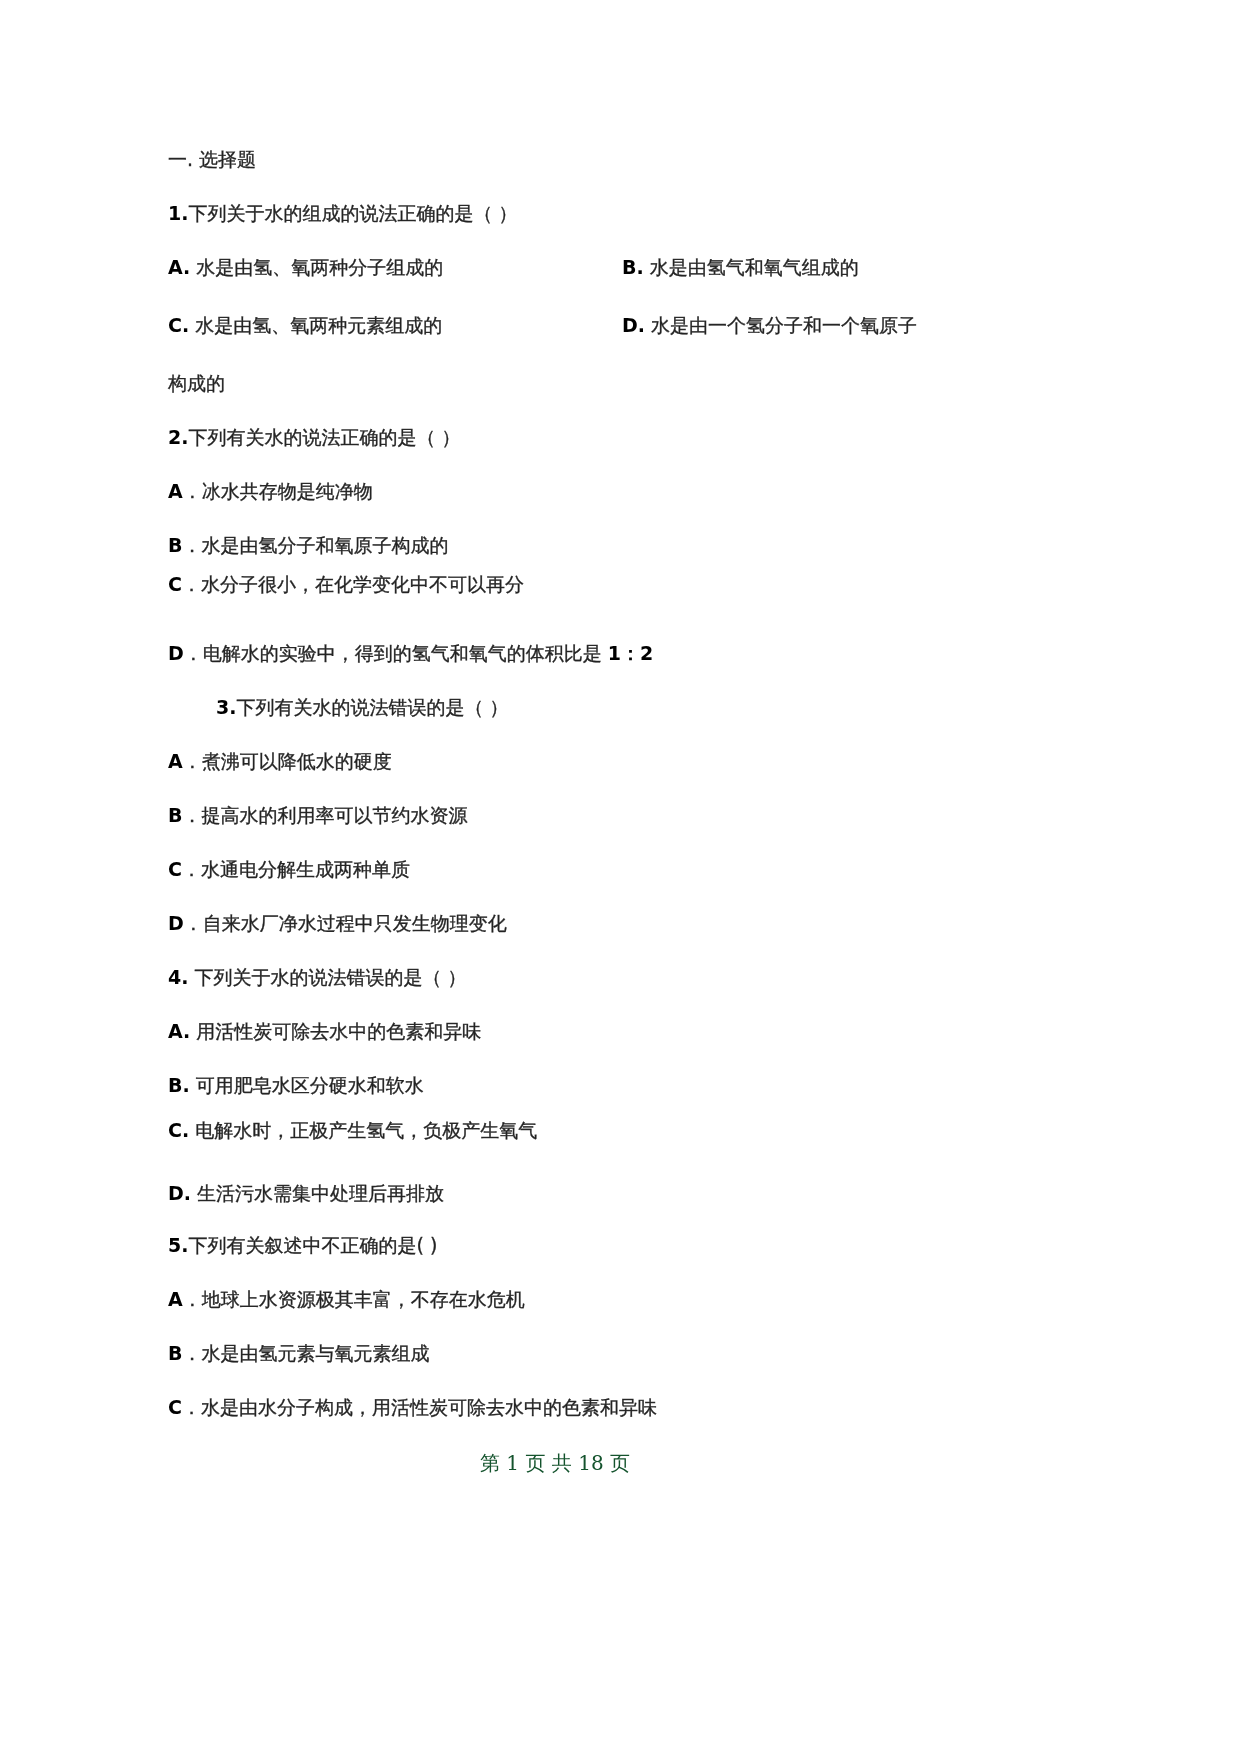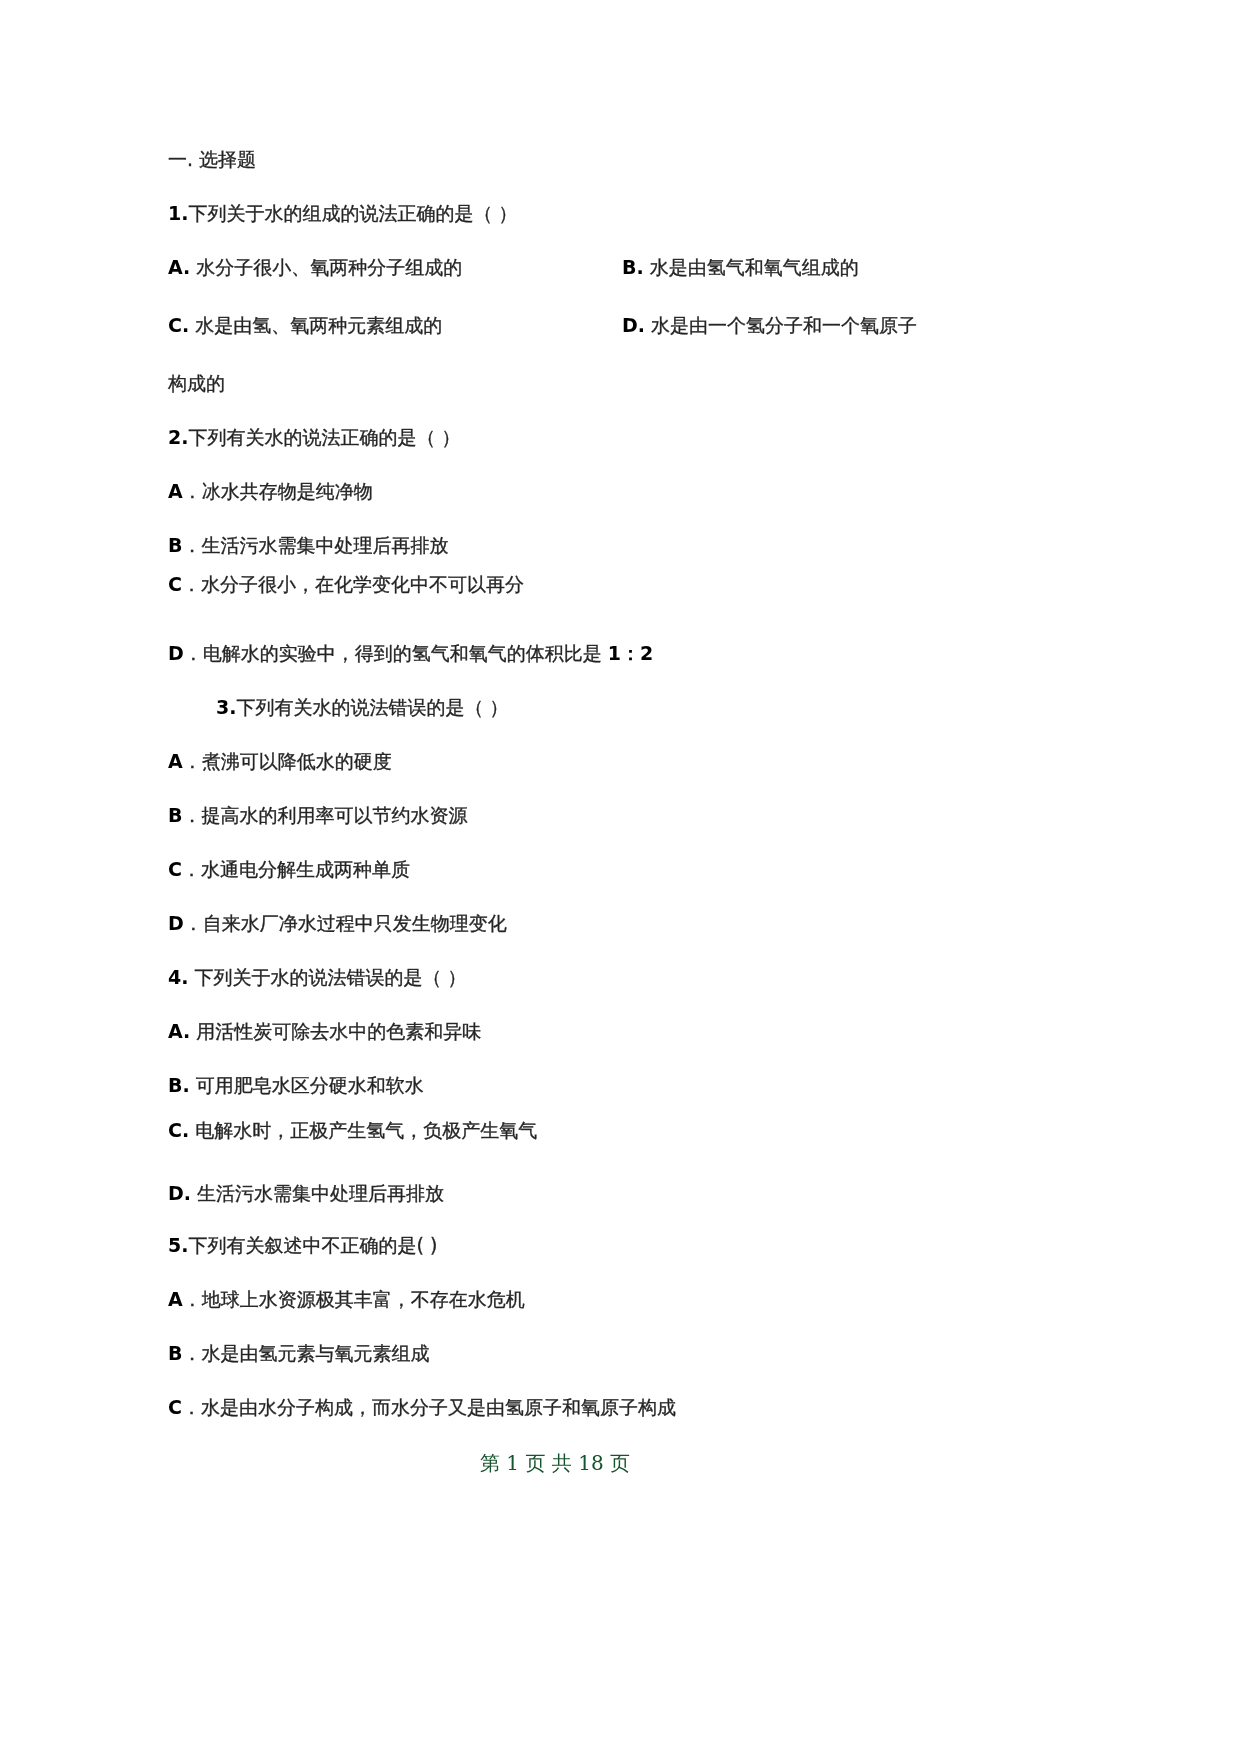--- a/index.html
+++ b/index.html
@@ -16,21 +16,21 @@
 <body>
 
 <div class="line" style="top:147px;">
   <span class="txt">一. 选择题</span>
 </div>
 
 <div class="line" style="top:201px;">
   <span class="lab">1.</span><span class="txt">下列关于水的组成的说法正确的是（    ）</span>
 </div>
 <div class="line" style="top:255px;">
-  <span class="lab">A.</span> <span class="txt">水分子很小、氧两种分子组成的</span>
+  <span class="lab">A.</span> <span class="txt">水是由氢、氧两种分子组成的</span>
 </div>
 <div class="line colB" style="top:255px;">
   <span class="lab">B.</span> <span class="txt">水是由氢气和氧气组成的</span>
 </div>
 <div class="line" style="top:313px;">
   <span class="lab">C.</span> <span class="txt">水是由氢、氧两种元素组成的</span>
 </div>
 <div class="line colB" style="top:313px;">
   <span class="lab">D.</span> <span class="txt">水是由一个氢分子和一个氧原子</span>
 </div>
@@ -38,21 +38,21 @@
   <span class="txt">构成的</span>
 </div>
 
 <div class="line" style="top:425px;">
   <span class="lab">2.</span><span class="txt">下列有关水的说法正确的是（        ）</span>
 </div>
 <div class="line" style="top:479px;">
   <span class="lab">A</span><span class="txt">．冰水共存物是纯净物</span>
 </div>
 <div class="line" style="top:533px;">
-  <span class="lab">B</span><span class="txt">．生活污水需集中处理后再排放</span>
+  <span class="lab">B</span><span class="txt">．水是由氢分子和氧原子构成的</span>
 </div>
 <div class="line" style="top:556px;margin-top:16px;">
   <span class="lab">C</span><span class="txt">．水分子很小，在化学变化中不可以再分</span>
 </div>
 <div class="line" style="top:641px;">
   <span class="lab">D</span><span class="txt">．电解水的实验中，得到的氢气和氧气的体积比是 </span><span class="lab">1：2</span>
 </div>
 
 <div class="line" style="top:695px;margin-left:48px;">
   <span class="lab">3.</span><span class="txt">下列有关水的说法错误的是（        ）</span>
@@ -89,18 +89,18 @@
 <div class="line" style="top:1233px;">
   <span class="lab">5.</span><span class="txt">下列有关叙述中不正确的是(        )</span>
 </div>
 <div class="line" style="top:1287px;">
   <span class="lab">A</span><span class="txt">．地球上水资源极其丰富，不存在水危机</span>
 </div>
 <div class="line" style="top:1341px;">
   <span class="lab">B</span><span class="txt">．水是由氢元素与氧元素组成</span>
 </div>
 <div class="line" style="top:1395px;">
-  <span class="lab">C</span><span class="txt">．水是由水分子构成，而水分子又是由氢原子和氧原子构成</span>
+  <span class="lab">C</span><span class="txt">．水是由水分子构成，用活性炭可除去水中的色素和异味</span>
 </div>
 
 <div class="footer">
   <span>第 1 页 共 18 页</span>
 </div>
 
 </body></html>

